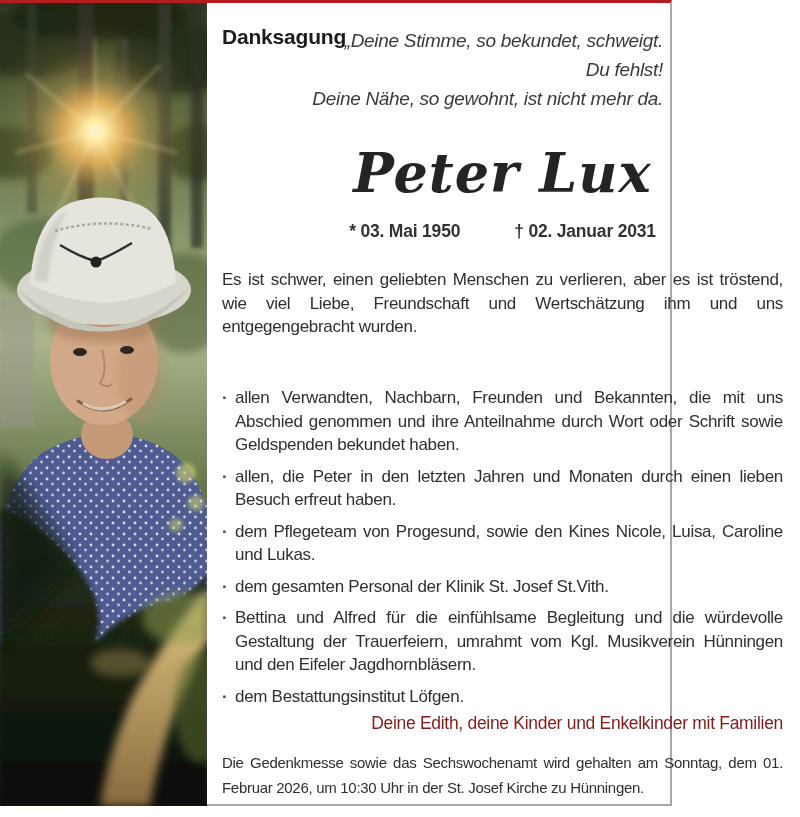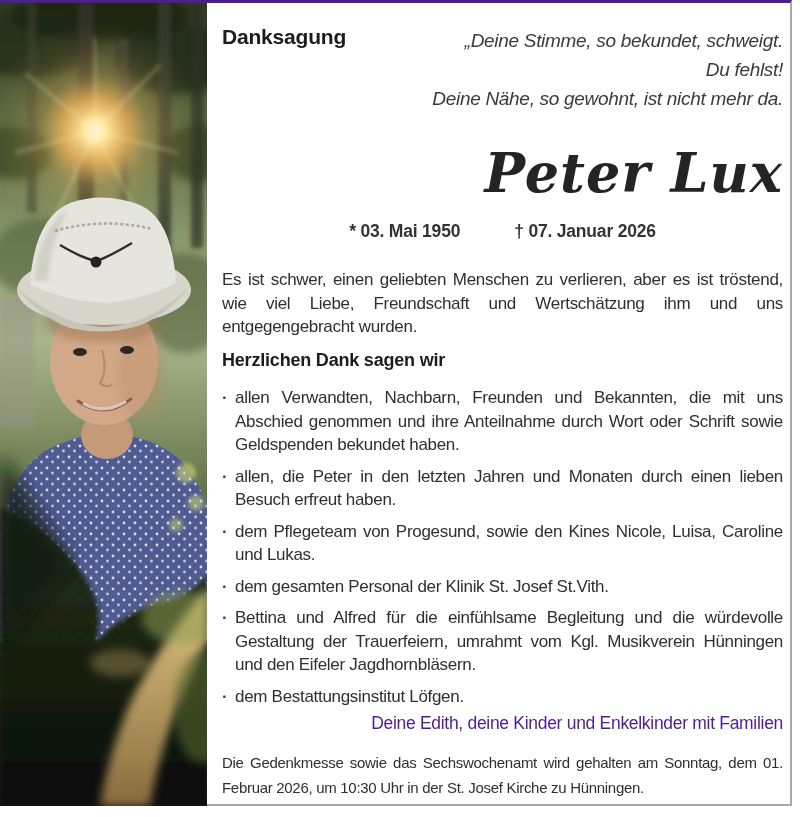--- a/index.html
+++ b/index.html
@@ -2,22 +2,22 @@
 <html lang="de"><head>
 <meta charset="utf-8">
 <style>
   * { margin: 0; padding: 0; box-sizing: border-box; }
   html, body { width: 800px; height: 817px; background: #ffffff; overflow: hidden; }
   body { font-family: "Liberation Sans", sans-serif; color: #2f2f2f; }
 
   .notice {
     position: absolute;
     top: 0; left: 0;
-    width: 792px; height: 806px;
-    border-top: 3px solid #4c1d95;
+    width: 672px; height: 806px;
+    border-top: 3px solid #b91c1c;
     border-right: 2px solid #a8a8a8;
     border-bottom: 2px solid #a8a8a8;
     background: #ffffff;
     padding-left: 34px;
   }
 
   .photo {
     position: absolute;
     top: 0; left: 0;
     width: 207px; height: 803px;
@@ -34,21 +34,21 @@
   .quote {
     position: absolute; top: 23px; right: 7px;
     text-align: right;
     font-style: italic;
     font-size: 19px; line-height: 29px;
     color: #3a3a3a; letter-spacing: -0.3px;
   }
 
   .name {
     position: absolute; top: 138px; left: 222px; width: 561px;
-    text-align: right;
+    text-align: center;
     font-family: "DejaVu Serif", serif;
     font-style: italic; font-weight: bold;
     font-size: 54px; color: #242424;
     letter-spacing: 1px;
   }
 
   .dates {
     position: absolute; top: 218px; left: 222px; width: 561px;
     display: flex; justify-content: center; gap: 54px;
     font-size: 17.5px; font-weight: bold; color: #333333;
@@ -79,21 +79,21 @@
   }
   .thanks-list .bullet {
     width: 13px; flex: 0 0 13px;
     font-weight: bold; color: #444444;
   }
   .thanks-list .li-text { flex: 1; text-align: justify; }
 
   .closing {
     position: absolute; top: 710px; left: 222px; width: 561px;
     text-align: right;
-    font-size: 17.5px; color: #4c1d95; letter-spacing: -0.3px;
+    font-size: 17.5px; color: #7f1d1d; letter-spacing: -0.3px;
   }
 
   .footer {
     position: absolute; top: 747px; left: 222px; width: 561px;
     font-size: 15px; line-height: 25px;
     text-align: justify; letter-spacing: -0.3px;
   }
 </style>
 </head>
 <body>
@@ -225,26 +225,25 @@
   <div class="quote">
     <div>„Deine Stimme, so bekundet, schweigt.</div>
     <div>Du fehlst!</div>
     <div>Deine Nähe, so gewohnt, ist nicht mehr da.</div>
   </div>
 
   <div class="name">Peter Lux</div>
 
   <div class="dates">
     <span>* 03. Mai 1950</span>
-    <span>† 07. Januar 2026</span>
+    <span>† 02. Januar 2031</span>
   </div>
 
   <p class="intro">Es ist schwer, einen geliebten Menschen zu verlieren, aber es ist tröstend, wie viel Liebe, Freundschaft und Wertschätzung ihm und uns entgegengebracht wurden.</p>
 
-  <div class="thanks-heading">Herzlichen Dank sagen wir</div>
 
   <ul class="thanks-list">
     <li>
       <span class="bullet">·</span>
       <span class="li-text">allen Verwandten, Nachbarn, Freunden und Bekannten, die mit uns Abschied genommen und ihre Anteilnahme durch Wort oder Schrift sowie Geldspenden bekundet haben.</span>
     </li>
     <li>
       <span class="bullet">·</span>
       <span class="li-text">allen, die Peter in den letzten Jahren und Monaten durch einen lieben Besuch erfreut haben.</span>
     </li>

